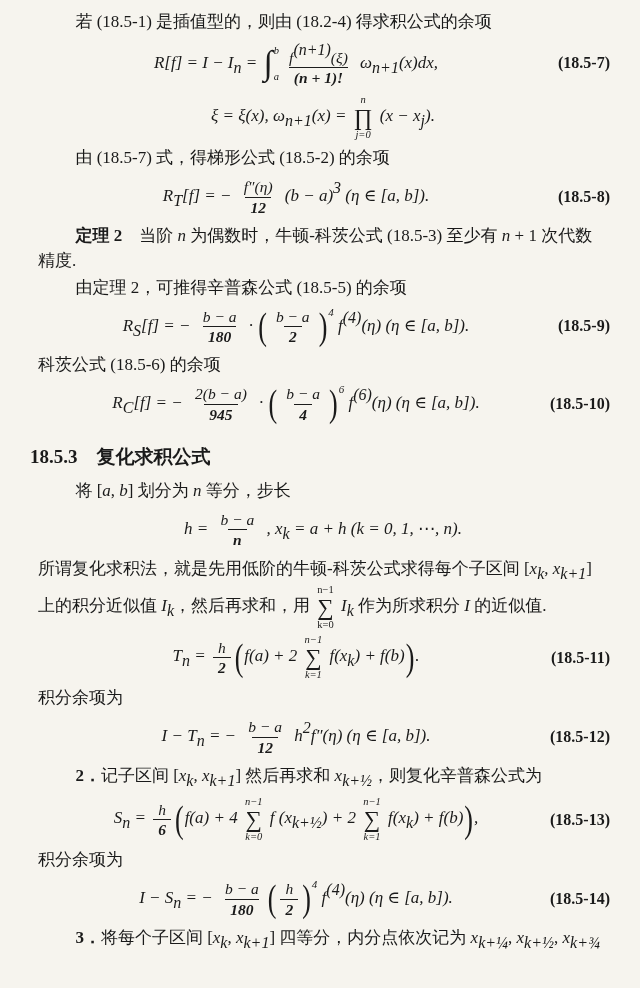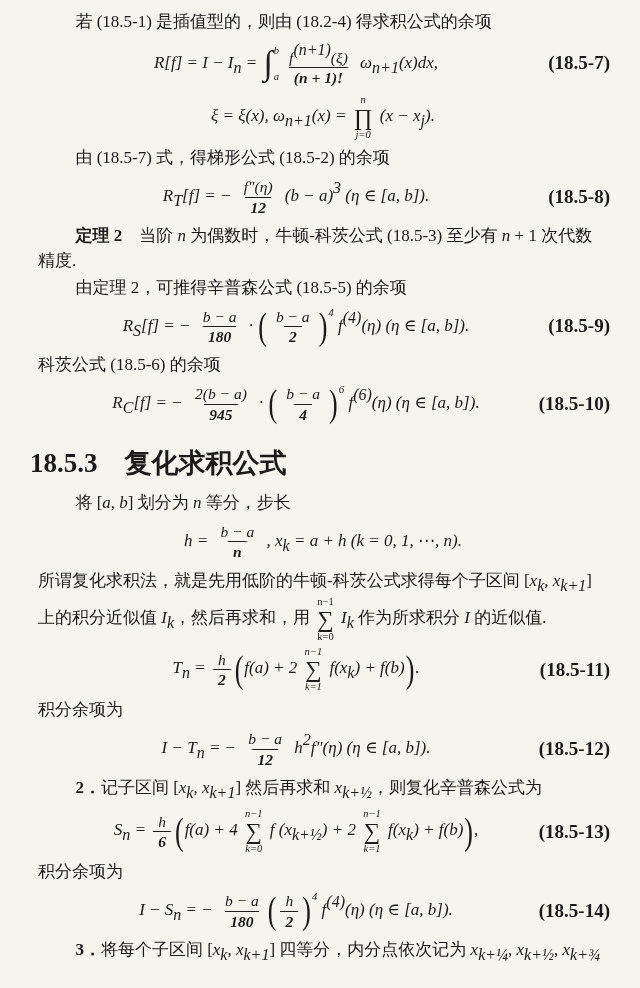--- a/index.html
+++ b/index.html
@@ -30,22 +30,22 @@
   .int .lims{display:flex;flex-direction:column;justify-content:space-between;height:36px;
              font-size:10.5px;line-height:1;padding:2px 0 0 1px;}
   .bigop{display:inline-flex;flex-direction:column;align-items:center;vertical-align:middle;
          margin:0 3px;line-height:1;font-size:10.5px;}
   .bigop .sym{font-size:23px;font-style:normal;line-height:.95;padding:1px 0;}
   .bigparen{display:inline-flex;align-items:center;vertical-align:middle;}
   .pd{font-style:normal;font-size:26px;line-height:1;transform:scaleY(1.45);padding:0 1px;}
   .pc{display:inline-block;white-space:nowrap;}
   .psup{align-self:flex-start;font-size:11px;margin-top:-3px;font-style:italic;}
   .eqtag{position:absolute;right:6px;top:50%;transform:translateY(-50%);
-         font-style:normal;font-weight:700;font-size:19px;white-space:nowrap;}
-  .heading{font-weight:700;font-size:27px;margin:14px 0 7px 0;}
+         font-style:normal;font-weight:700;font-size:16px;white-space:nowrap;}
+  .heading{font-weight:700;font-size:19px;margin:14px 0 7px 0;}
 </style>
 </head>
 <body>
 
 <div class="page">
 
   <p class="para indent"><span>若 (18.5-1) 是插值型的，则由 (18.2-4) 得求积公式的余项</span></p>
 
   <div class="formula">
     <span class="fx"><span>R[f] = I − I</span><sub>n</sub><span> = </span><span class="int">

